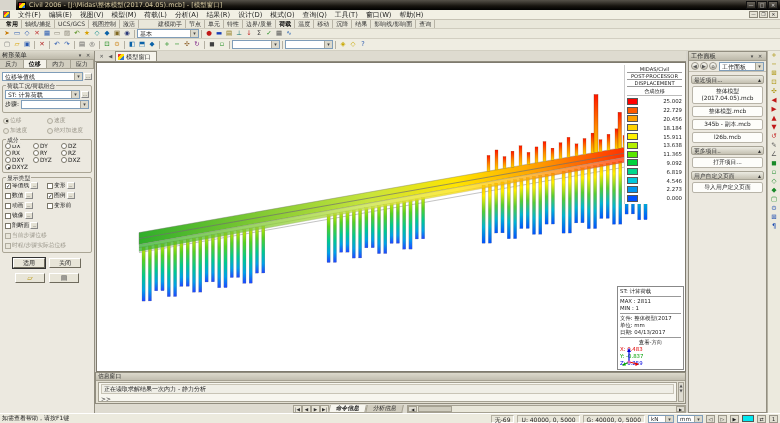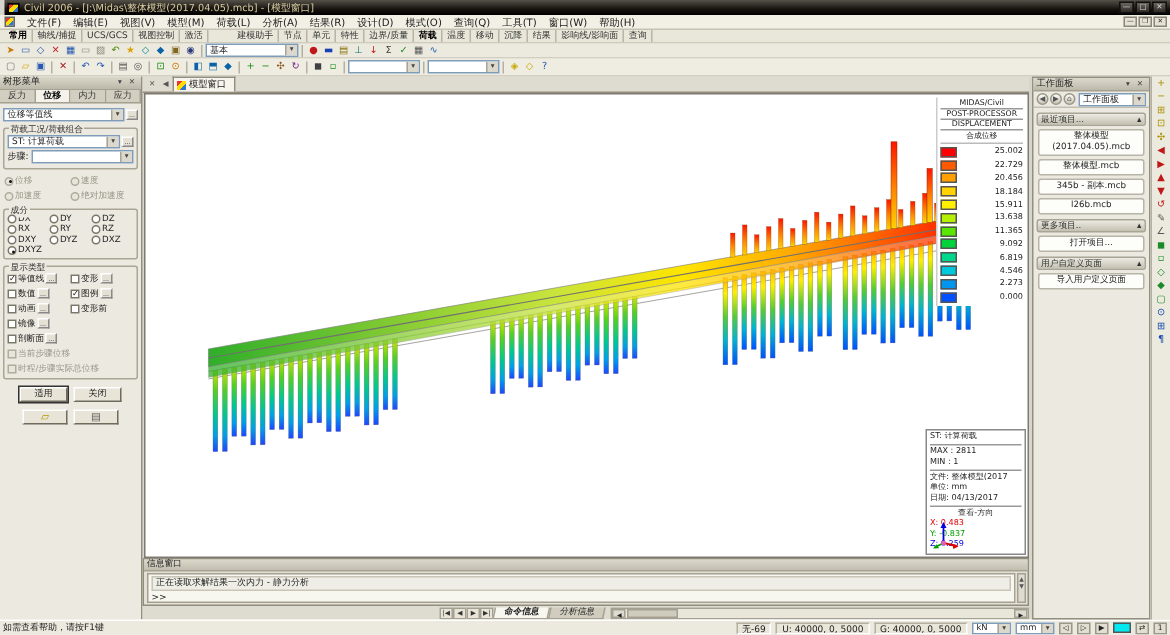--- a/index.html
+++ b/index.html
@@ -1,20 +1,20 @@
 <!DOCTYPE html>
 <html><head>
 <meta charset="utf-8">
 <style>
   *{box-sizing:border-box;margin:0;padding:0}
   html,body{width:780px;height:423px;overflow:hidden}
   body{position:relative;background:#d8d5cc;font-family:"DejaVu Sans","Liberation Sans",sans-serif;font-size:7px;color:#222;cursor:default}
 
   
-  .titlebar{position:absolute;top:0;left:3px;right:0;height:10px;background:linear-gradient(#555149,#17140f 60%,#000);color:#d6c9a0;font-size:6.5px;line-height:10px;padding-left:13px;white-space:nowrap}
+  .titlebar{position:absolute;top:0;left:16px;right:0;height:10px;background:linear-gradient(#555149,#17140f 60%,#000);color:#d6c9a0;font-size:6.5px;line-height:10px;padding-left:13px;white-space:nowrap}
   .appicon{position:absolute;left:2px;top:1.5px;width:8px;height:7px;background:linear-gradient(135deg,#e33 0 33%,#fd0 33% 66%,#37c 66%);border:0.5px solid #000}
   .winbtns{position:absolute;right:2px;top:1px;display:flex;gap:1px}
   .winbtn{width:10px;height:8px;background:linear-gradient(#6a655c,#2e2b25);border:1px solid #111;color:#ddd;font-size:5px;line-height:6px;text-align:center}
 
   
   .menubar{position:absolute;top:10px;left:0;right:0;height:10px;background:#f2f0e4;border-bottom:1px solid #c6c2b4;display:flex;align-items:center;padding-left:2px}
   .mdiicon{width:7px;height:7px;background:linear-gradient(135deg,#e33 0 33%,#fd0 33% 66%,#37c 66%);margin:0 4px 0 1px;border:0.5px solid #666}
   .menu-item{padding:0 4px;font-size:6.8px;line-height:10px;white-space:nowrap}
   .mdibtns{margin-left:auto;display:flex;gap:1px;padding-right:2px}
   .mdibtn{width:9px;height:7px;border:1px solid #8a8678;background:#e6e3d6;font-size:4.5px;line-height:5.5px;text-align:center;color:#333}

